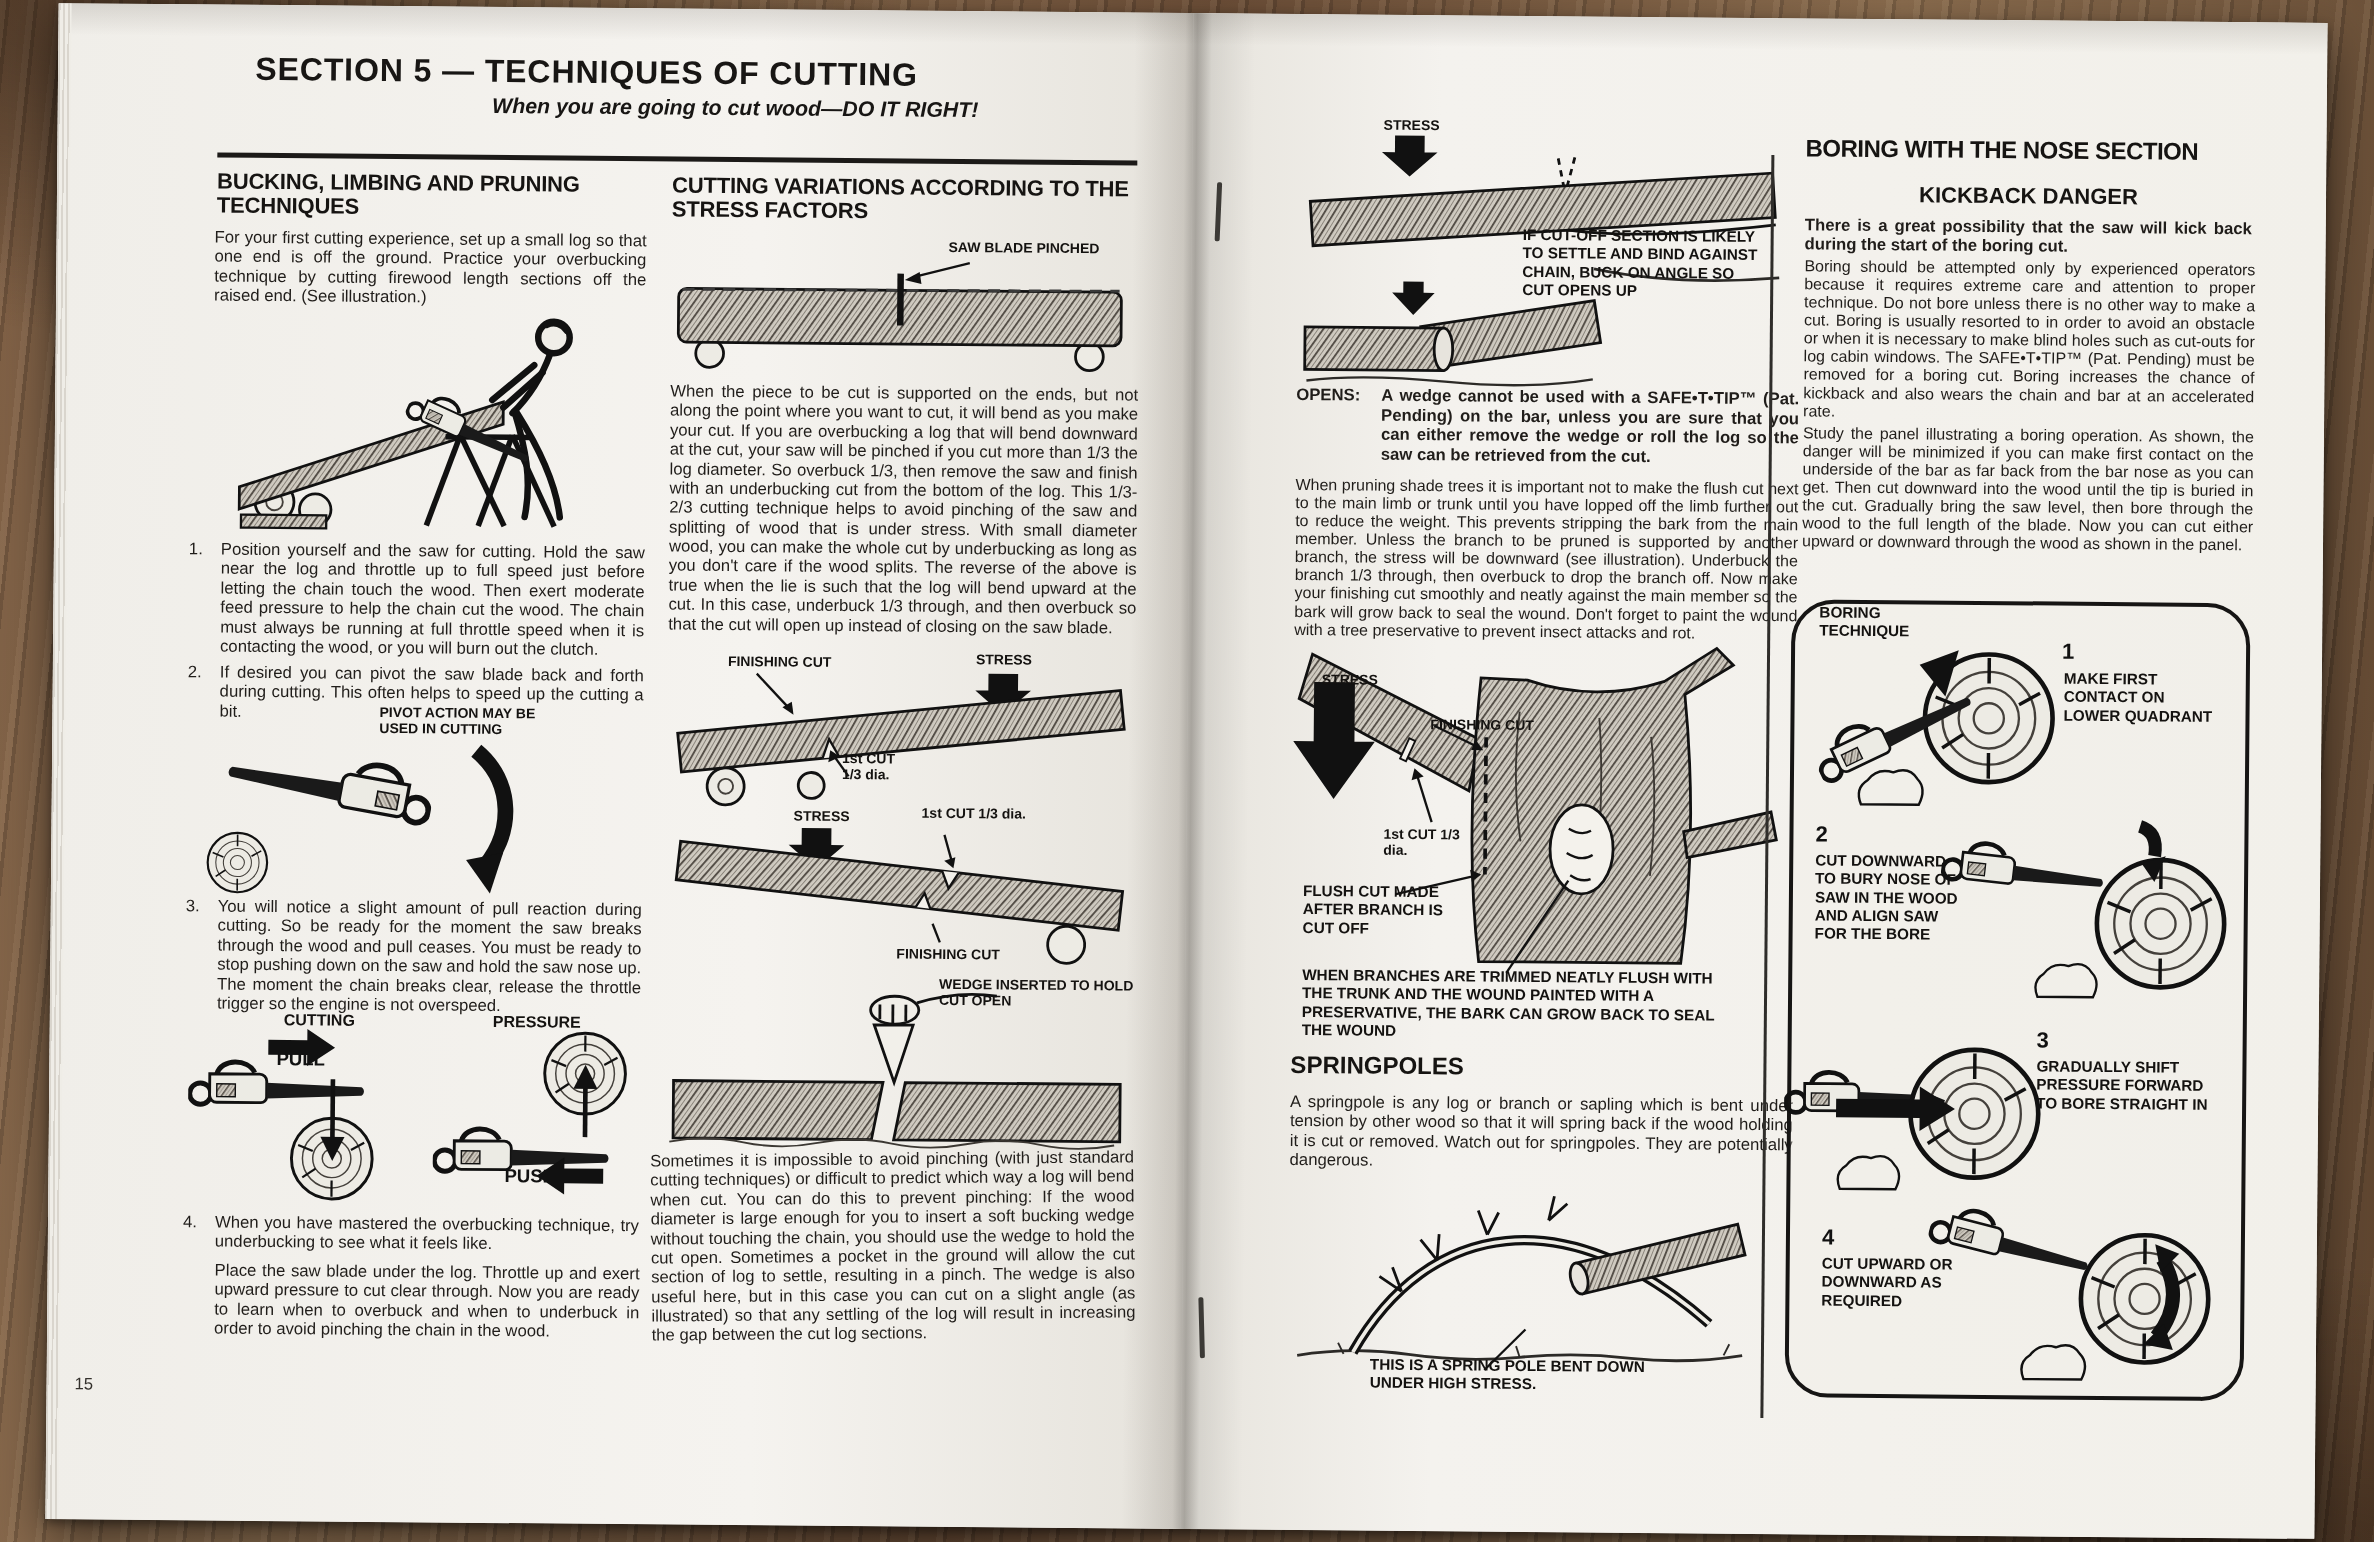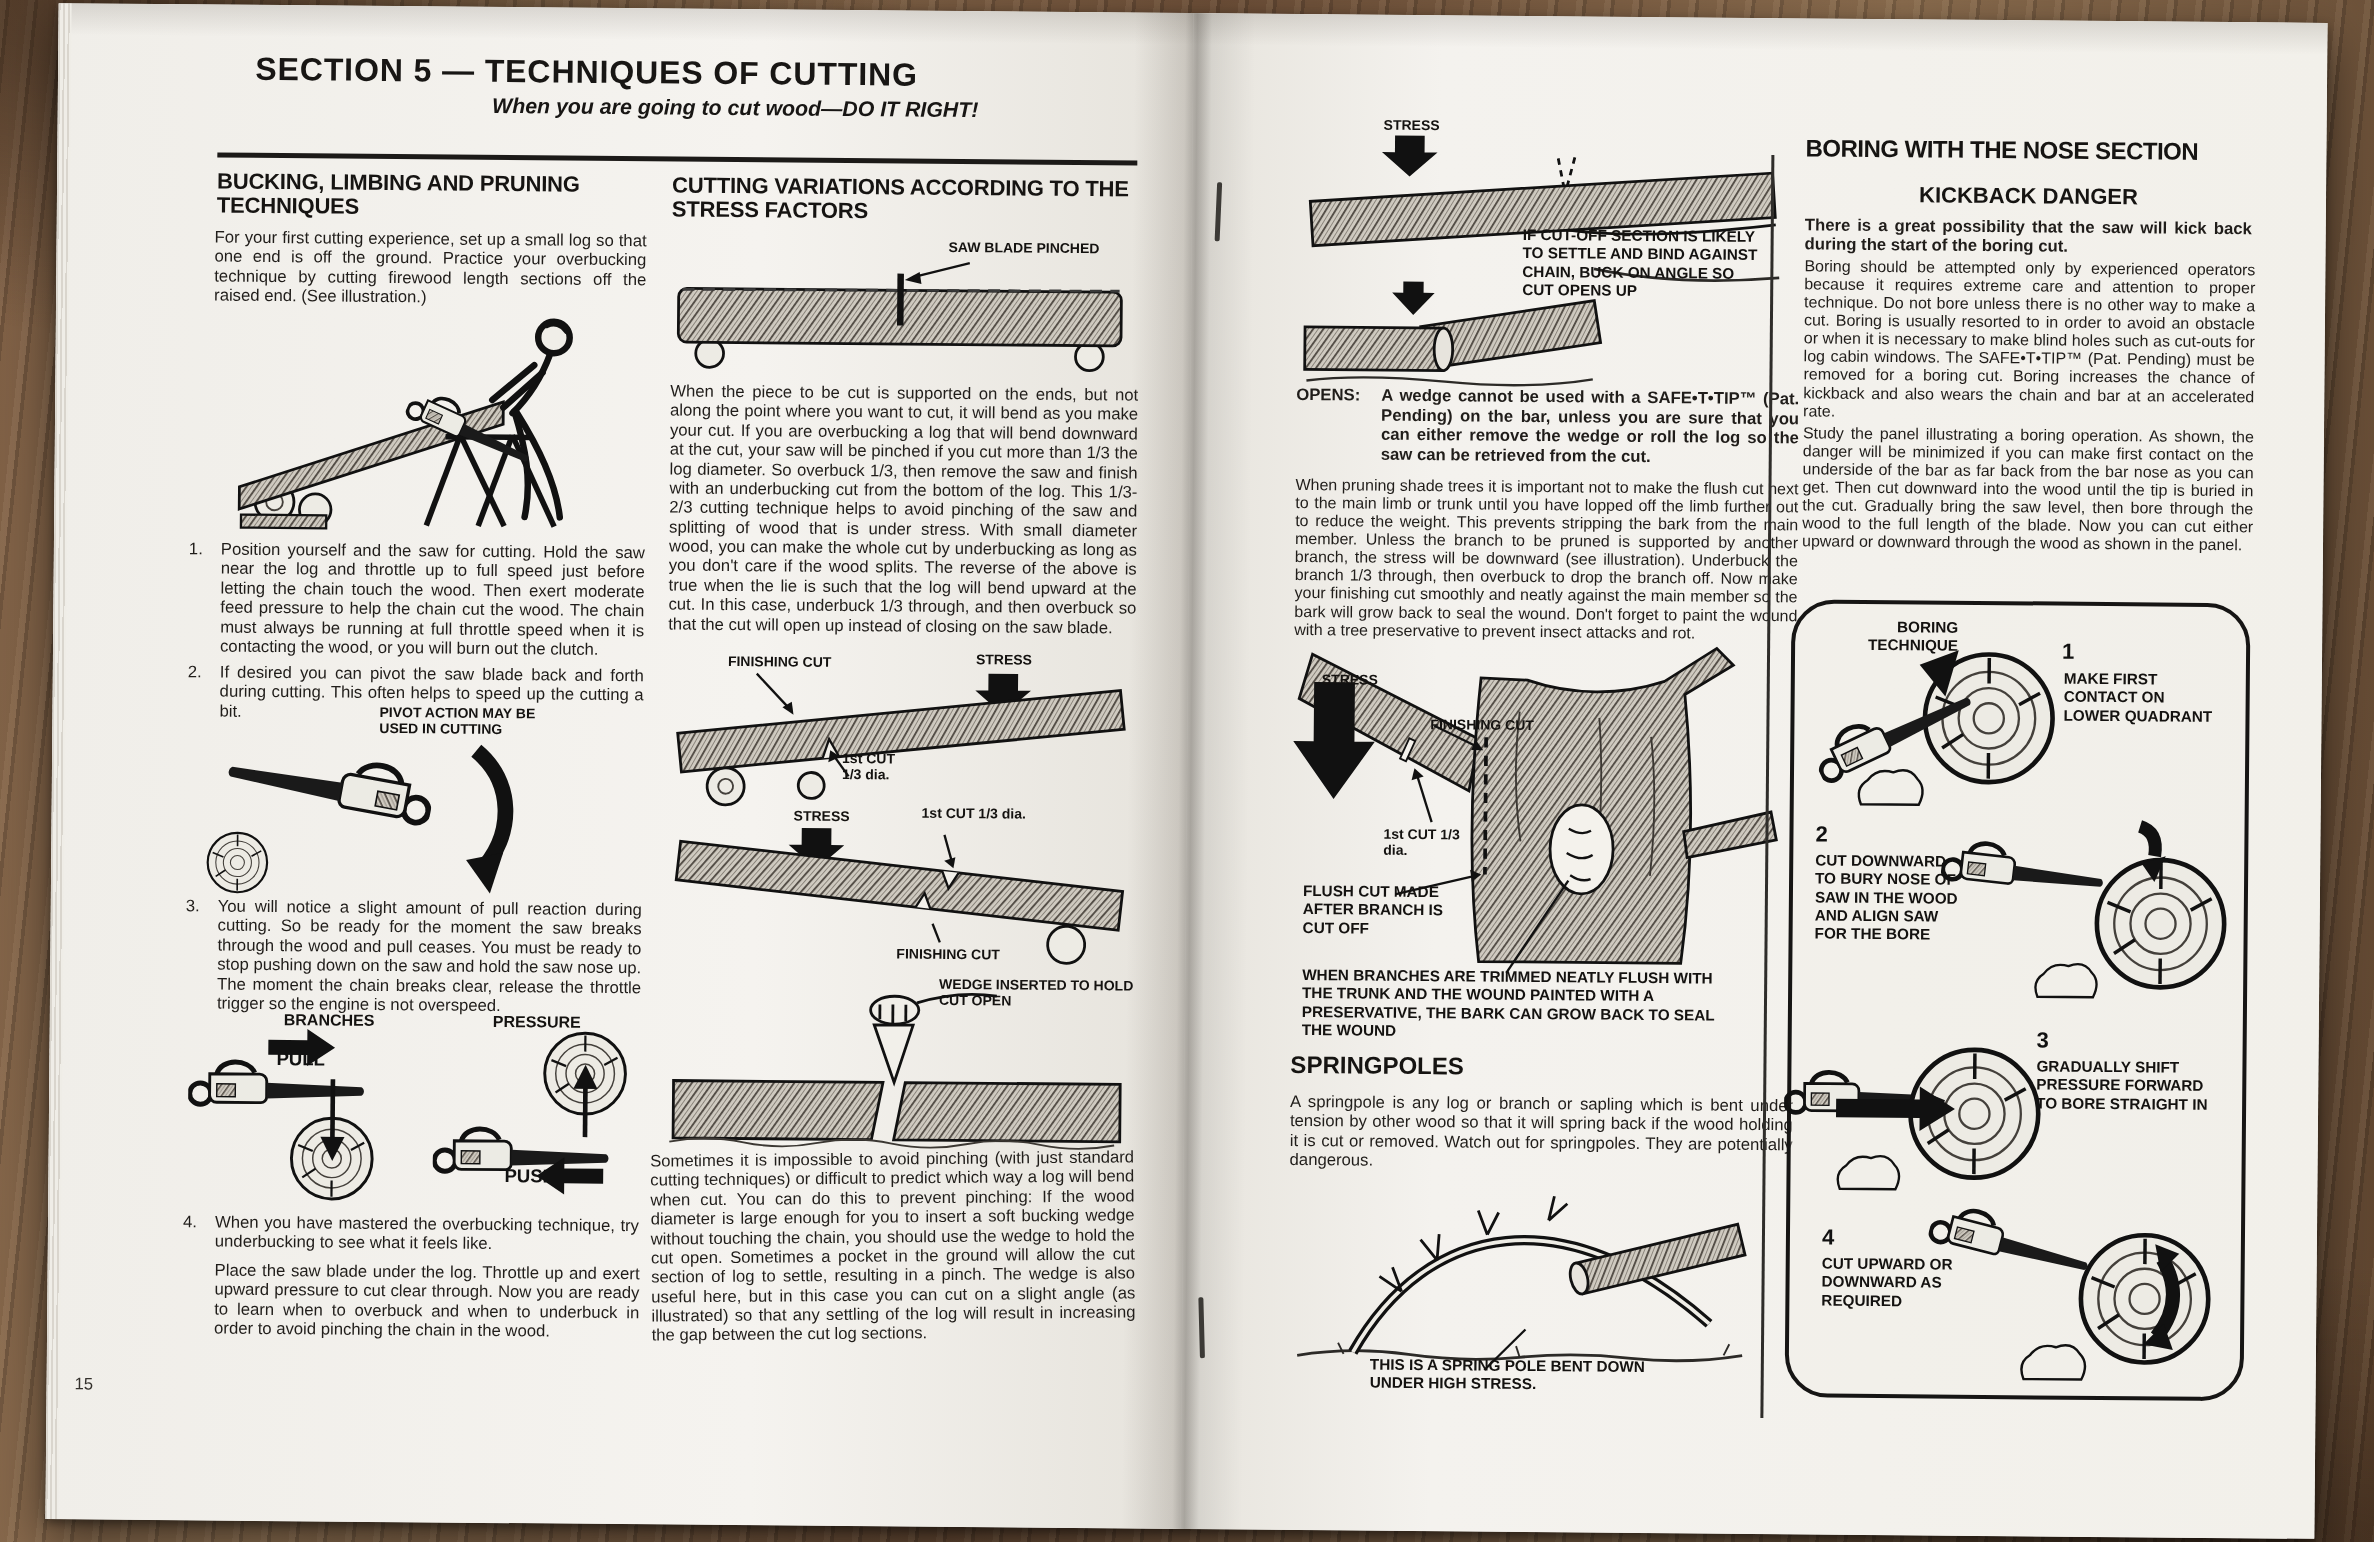--- a/index.html
+++ b/index.html
@@ -149,21 +149,21 @@
     <polygon points="286,132 312,168 326,124" fill="#111"></polygon>
   </svg>
 
   <div class="t" style="left:135px;top:892px;width:456px;">
     <div class="li">
         <span class="n">3.</span>
         <span class="body" style="position:static">You will notice a slight amount of pull reaction during cutting. So be ready for the moment the saw breaks through the wood and pull ceases. You must be ready to stop pushing down on the saw and hold the saw nose up. The moment the chain breaks clear, release the throttle trigger so the engine is not overspeed.</span>
       </div>
   </div>
 
-  <div class="t lbl" style="left:234px;top:1006px;font-size:16px;">BRANCHES</div>
+  <div class="t lbl" style="left:234px;top:1006px;font-size:16px;">CUTTING</div>
   <div class="t lbl" style="left:443px;top:1006px;font-size:16px;">PRESSURE</div>
   <div class="t big" style="left:227px;top:1043px;">PULL</div>
   <div class="t big" style="left:456px;top:1158px;">PUSH</div>
 
   <svg style="left:139px;top:1020px;" width="230" height="190" viewBox="0 0 248 205">
     <polygon points="86,16 128,16 128,4 158,24 128,44 128,32 86,32" fill="#111"></polygon>
     <use href="#sym-saw" width="200" height="77" x="0" y="30"></use>
     <use href="#sym-logx" width="95" height="95" x="108" y="96"></use>
     <line x1="156" y1="58" x2="156" y2="128" stroke="#111" stroke-width="5"></line>
     <polygon points="156,146 143,120 169,120" fill="#111"></polygon>
@@ -327,21 +327,21 @@
 
   <div class="colrule" style="left:1714px;top:137px;width:2.8px;height:1263px;"></div>
 
   <div class="t h2 h2nw" style="left:1748px;top:117px;">BORING WITH THE NOSE SECTION</div>
   <div class="t h3 center" style="left:1748px;top:163px;width:447px;">KICKBACK DANGER</div>
   <div class="t body boldtx" style="left:1748px;top:197px;width:447px;">There is a great possibility that the saw will kick back during the start of the boring cut.</div>
   <div class="t body-sm" style="left:1748px;top:239px;width:451px;">Boring should be attempted only by experienced operators because it requires extreme care and attention to proper technique. Do not bore unless there is no other way to make a cut. Boring is usually resorted to in order to avoid an obstacle or when it is necessary to make blind holes such as cut-outs for log cabin windows. The SAFE•T•TIP™ (Pat. Pending) must be removed for a boring cut. Boring increases the chance of kickback and also wears the chain and bar at an accelerated rate.</div>
   <div class="t body-sm" style="left:1748px;top:406px;width:451px;">Study the panel illustrating a boring operation. As shown, the danger will be minimized if you can make first contact on the underside of the bar as far back from the bar nose as you can get. Then cut downward into the wood until the tip is buried in the cut. Gradually bring the saw level, then bore through the wood to the full length of the blade. Now you can cut either upward or downward through the wood as shown in the panel.</div>
 
   <div class="panel" style="left:1738px;top:581px;width:451px;height:790px;"></div>
-  <div class="t lbl2" style="left:1766px;top:599px;width:139px;text-align:right;">BORING TECHNIQUE</div>
+  <div class="t lbl2" style="left:1766px;top:585px;width:139px;">BORING TECHNIQUE</div>
 
   <svg style="left:1748px;top:612px;" width="269" height="181" viewBox="0 0 290 195">
     <use href="#sym-logx" width="150" height="150" x="128" y="18"></use>
     <use href="#sym-rock" width="80" height="52" x="58" y="140"></use>
     <g transform="translate(4,118) rotate(-26)">
         <use href="#sym-saw" width="190" height="73"></use>
       </g>
     <polygon points="128,36 170,20 156,70" fill="#111"></polygon>
   </svg>
   <div class="t big" style="left:2009px;top:618px;font-size:22px;">1</div>

